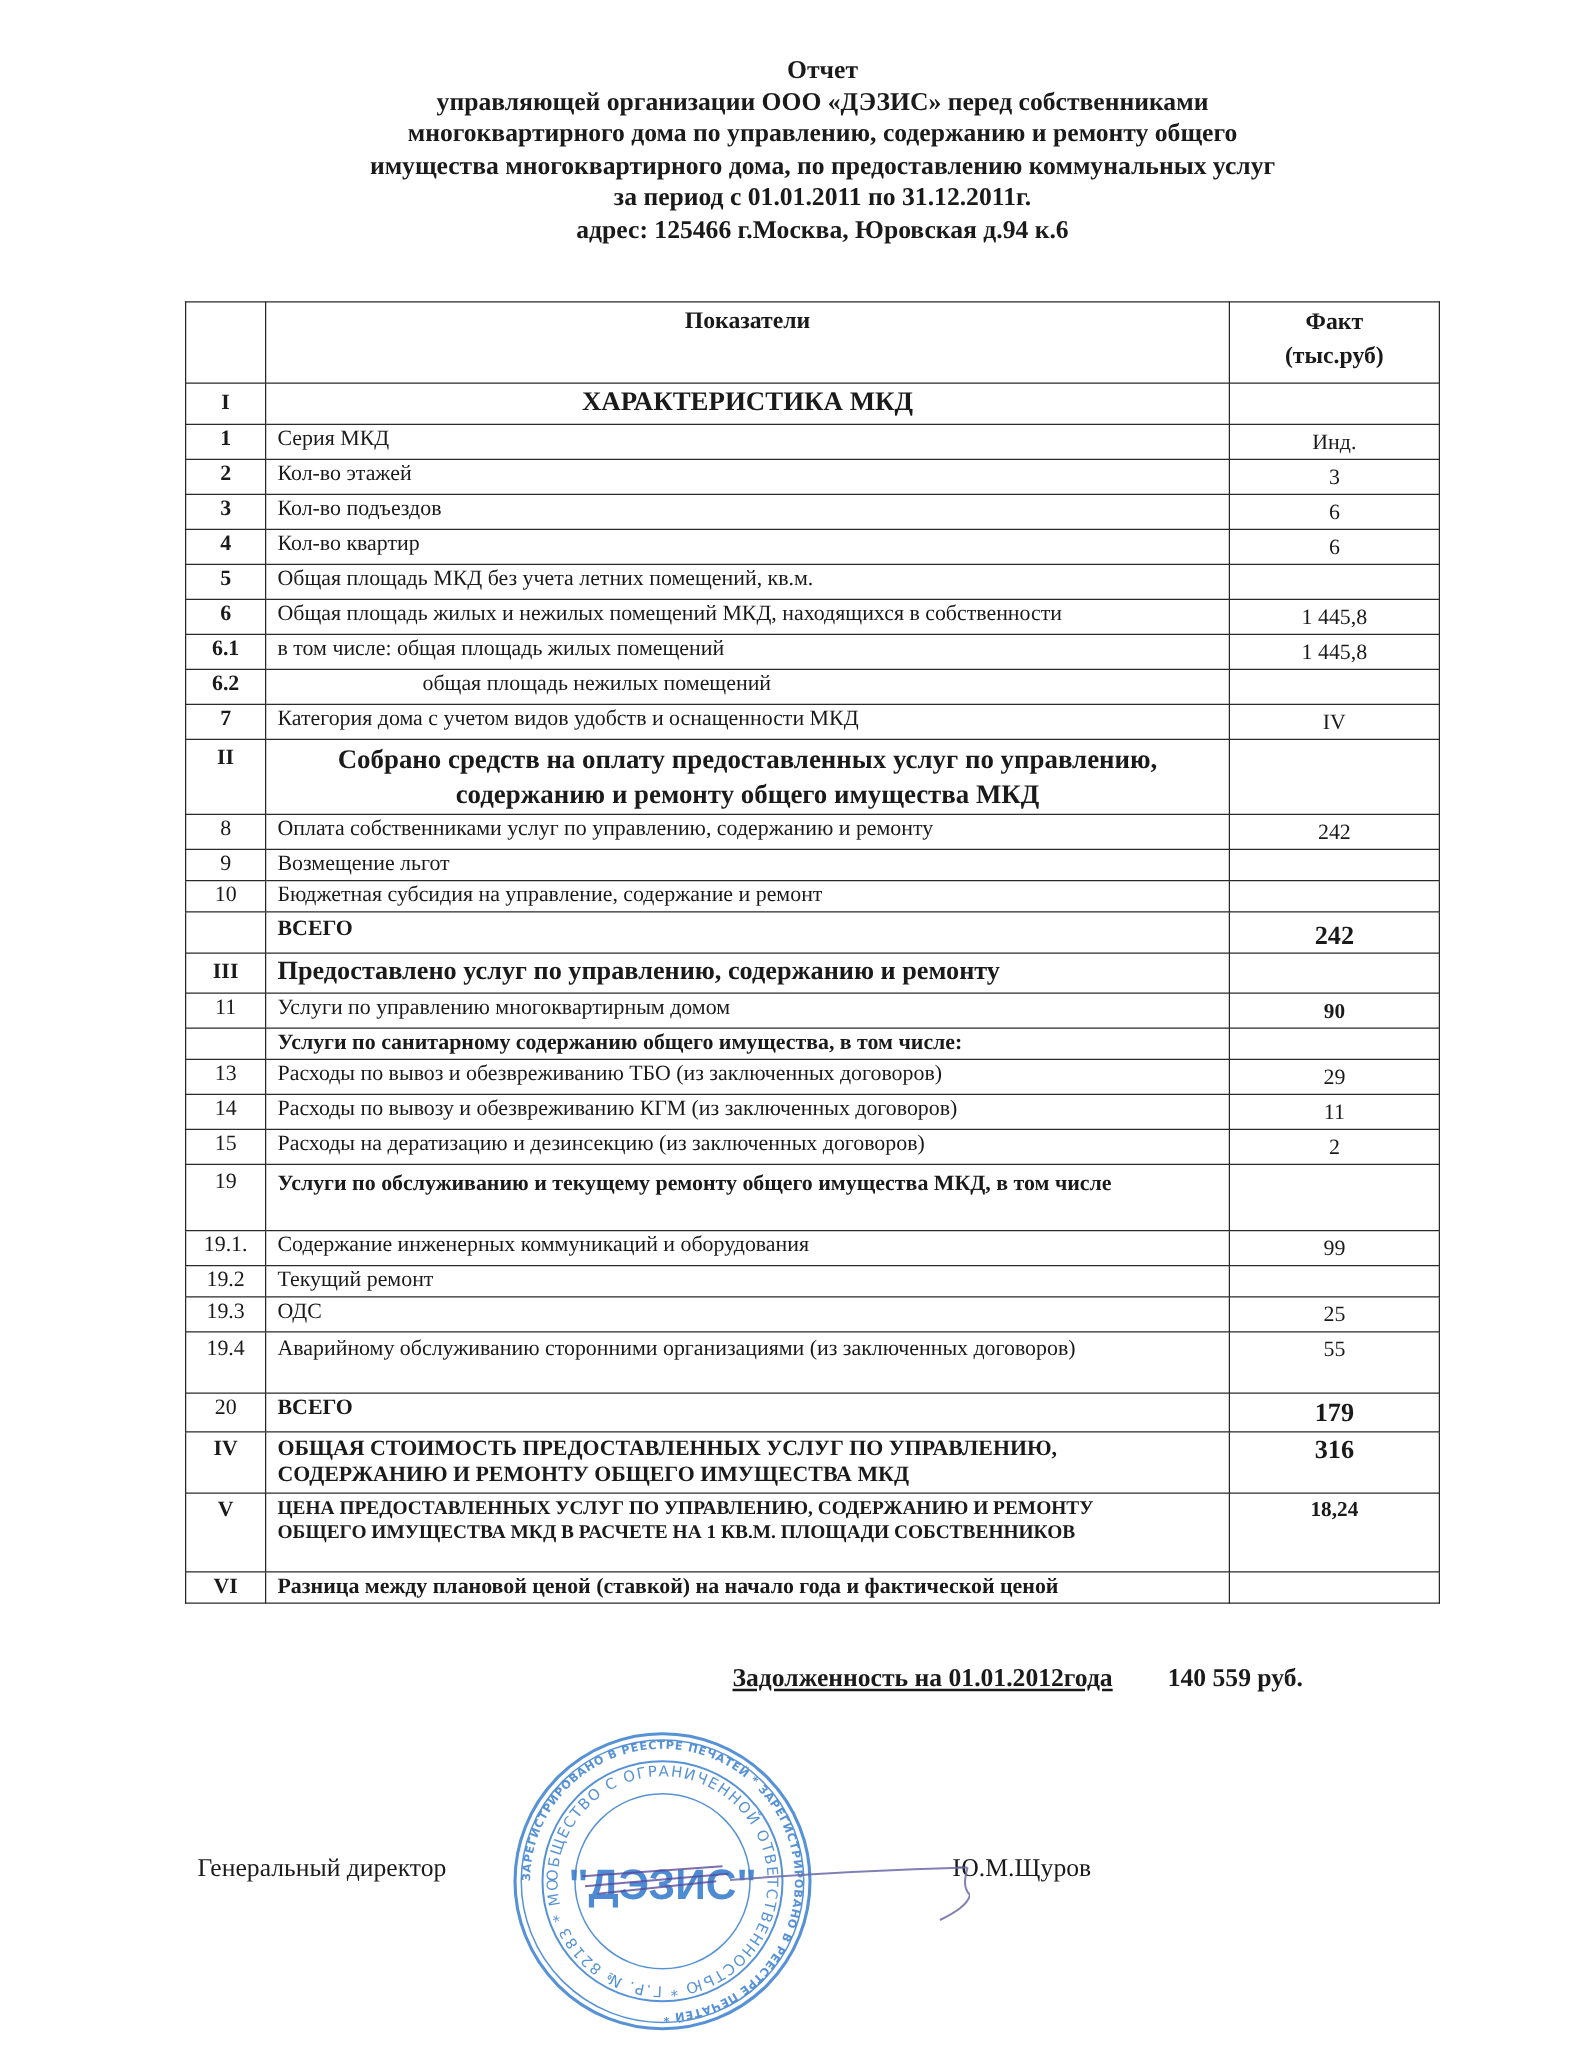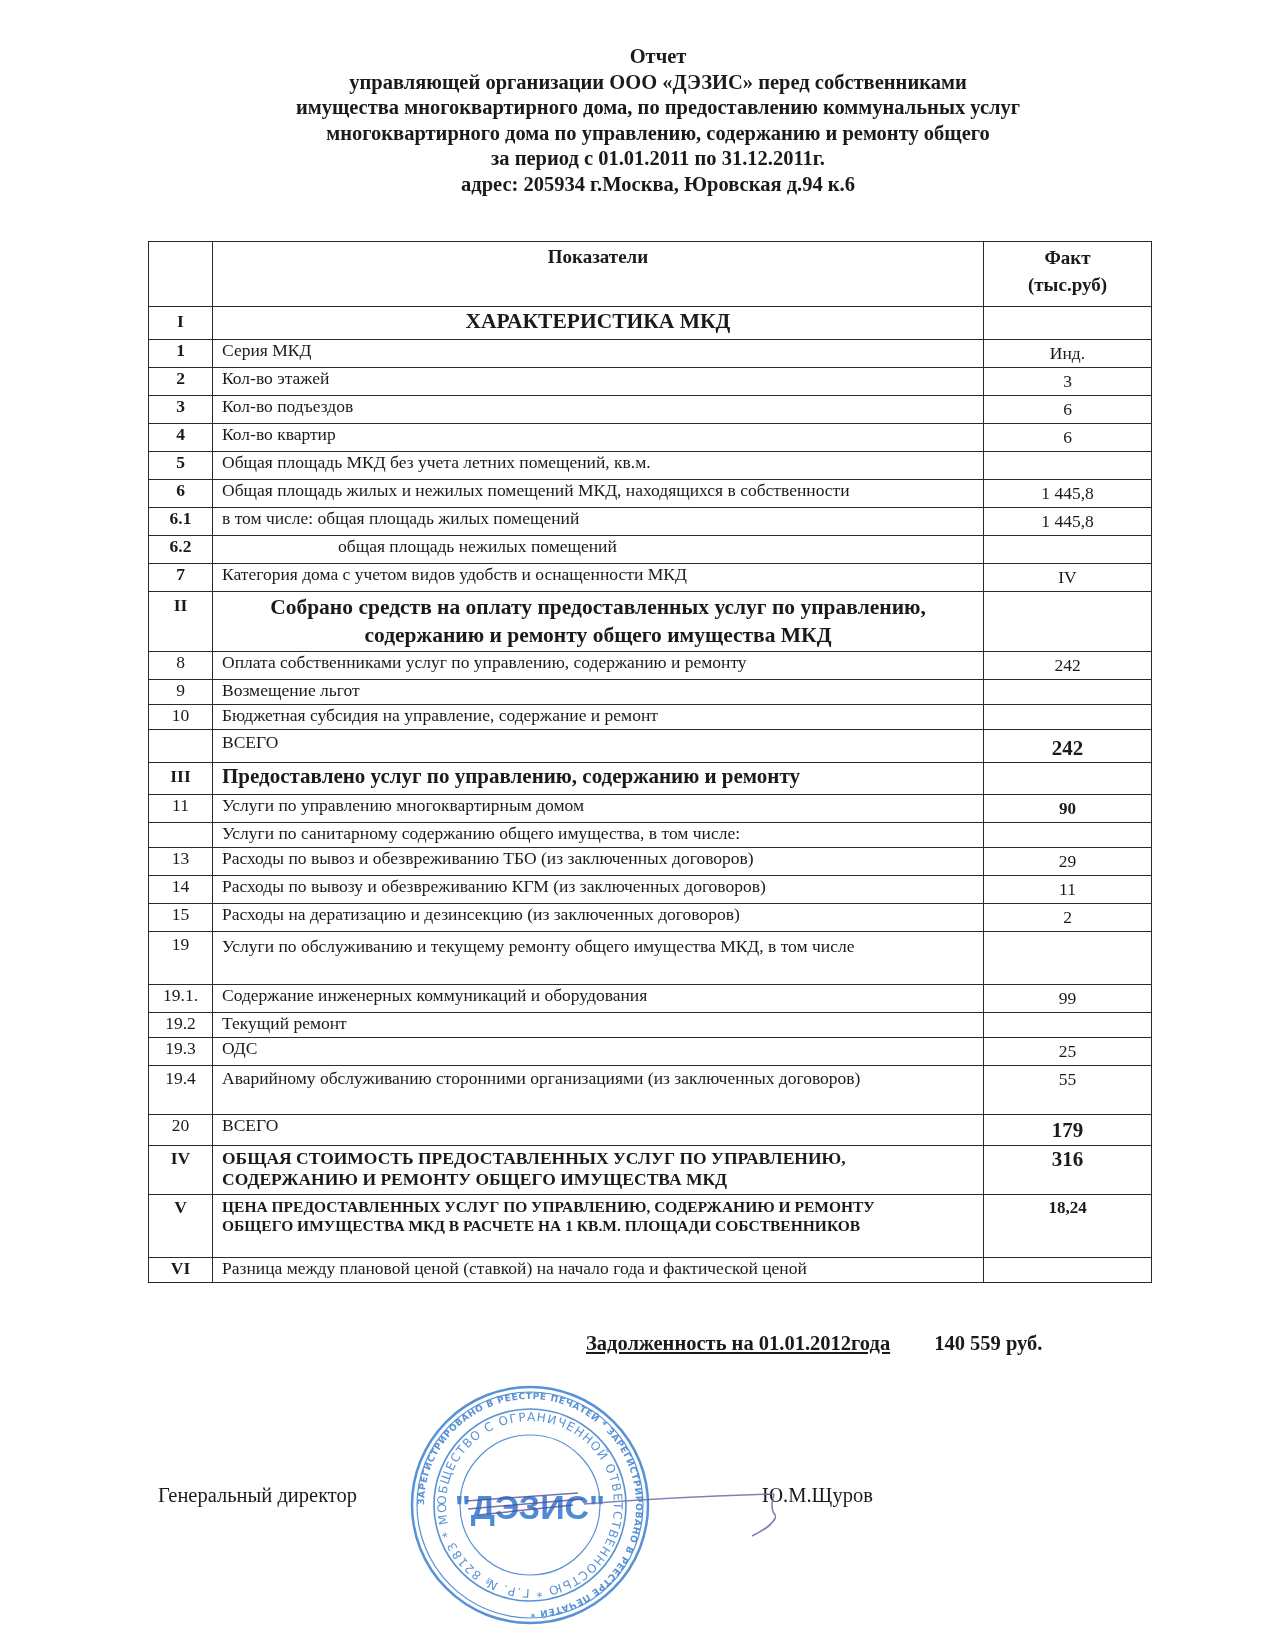--- a/index.html
+++ b/index.html
@@ -13,21 +13,21 @@
   table.report td { border: 1.3px solid #2a2a2a; padding: 0 9px; font-size: 17.5px;
                     line-height: 21px; vertical-align: top; }
   col.c-num { width: 64px; } col.c-label { width: 771px; } col.c-val { width: 168px; }
   td.num { text-align: center; padding: 0; }
   td.num.bold { font-weight: bold; }
   td.val { text-align: center; padding-top: 5px; }
   td.val.big { font-weight: bold; font-size: 21px; padding-top: 8px; }
   td.val.mid { font-weight: bold; font-size: 17px; padding-top: 3px; }
   td.label { white-space: nowrap; }
   td.label.indent { padding-left: 125px; }
-  td.label.bold { font-weight: normal; }
+  td.label.bold { font-weight: bold; }
   td.label.section { font-weight: bold; font-size: 21.5px; line-height: 28px; text-align: center; }
   td.label.section-left { font-weight: bold; font-size: 21px; line-height: 26px; }
   td.label.caps { font-weight: bold; font-size: 17.5px; line-height: 21px; white-space: normal; }
   td.label.caps-sm { font-weight: bold; font-size: 15.5px; line-height: 19px; white-space: normal; }
   td.label.wrap { white-space: normal; }
   tr.h-head td { height: 60px; }
   tr.h-head td.label { text-align: center; font-weight: bold; font-size: 19px; padding-top: 4px; }
   tr.h-head td.val { font-weight: bold; font-size: 19px; line-height: 27px; padding-top: 2px; }
   tr.r25 td { height: 24px; }
   tr.r29 td { height: 28px; }
@@ -38,24 +38,24 @@
   .sig.title { left: 158px; } .sig.name { left: 762px; }
   .stamp { position: absolute; left: 408px; top: 1383px; width: 244px; height: 244px; }
   .sigline { position: absolute; left: 584px; top: 1490px; width: 192px; height: 60px; }
 </style>
 </head>
 <body>
 
 <div class="header">
   <div>Отчет</div>
   <div>управляющей организации ООО «ДЭЗИС» перед собственниками</div>
+  <div>многоквартирного дома  по управлению, содержанию и ремонту общего</div>
   <div>имущества многоквартирного дома, по предоставлению коммунальных услуг</div>
-  <div>многоквартирного дома  по управлению, содержанию и ремонту общего</div>
   <div>за период  с 01.01.2011 по 31.12.2011г.</div>
-  <div>адрес: 205934 г.Москва, Юровская д.94 к.6</div>
+  <div>адрес: 125466 г.Москва, Юровская д.94 к.6</div>
 </div>
 
 <table class="report">
   <colgroup>
       <col class="c-num">
       <col class="c-label">
       <col class="c-val">
     </colgroup>
   <tbody>
       <tr class="h-head">

